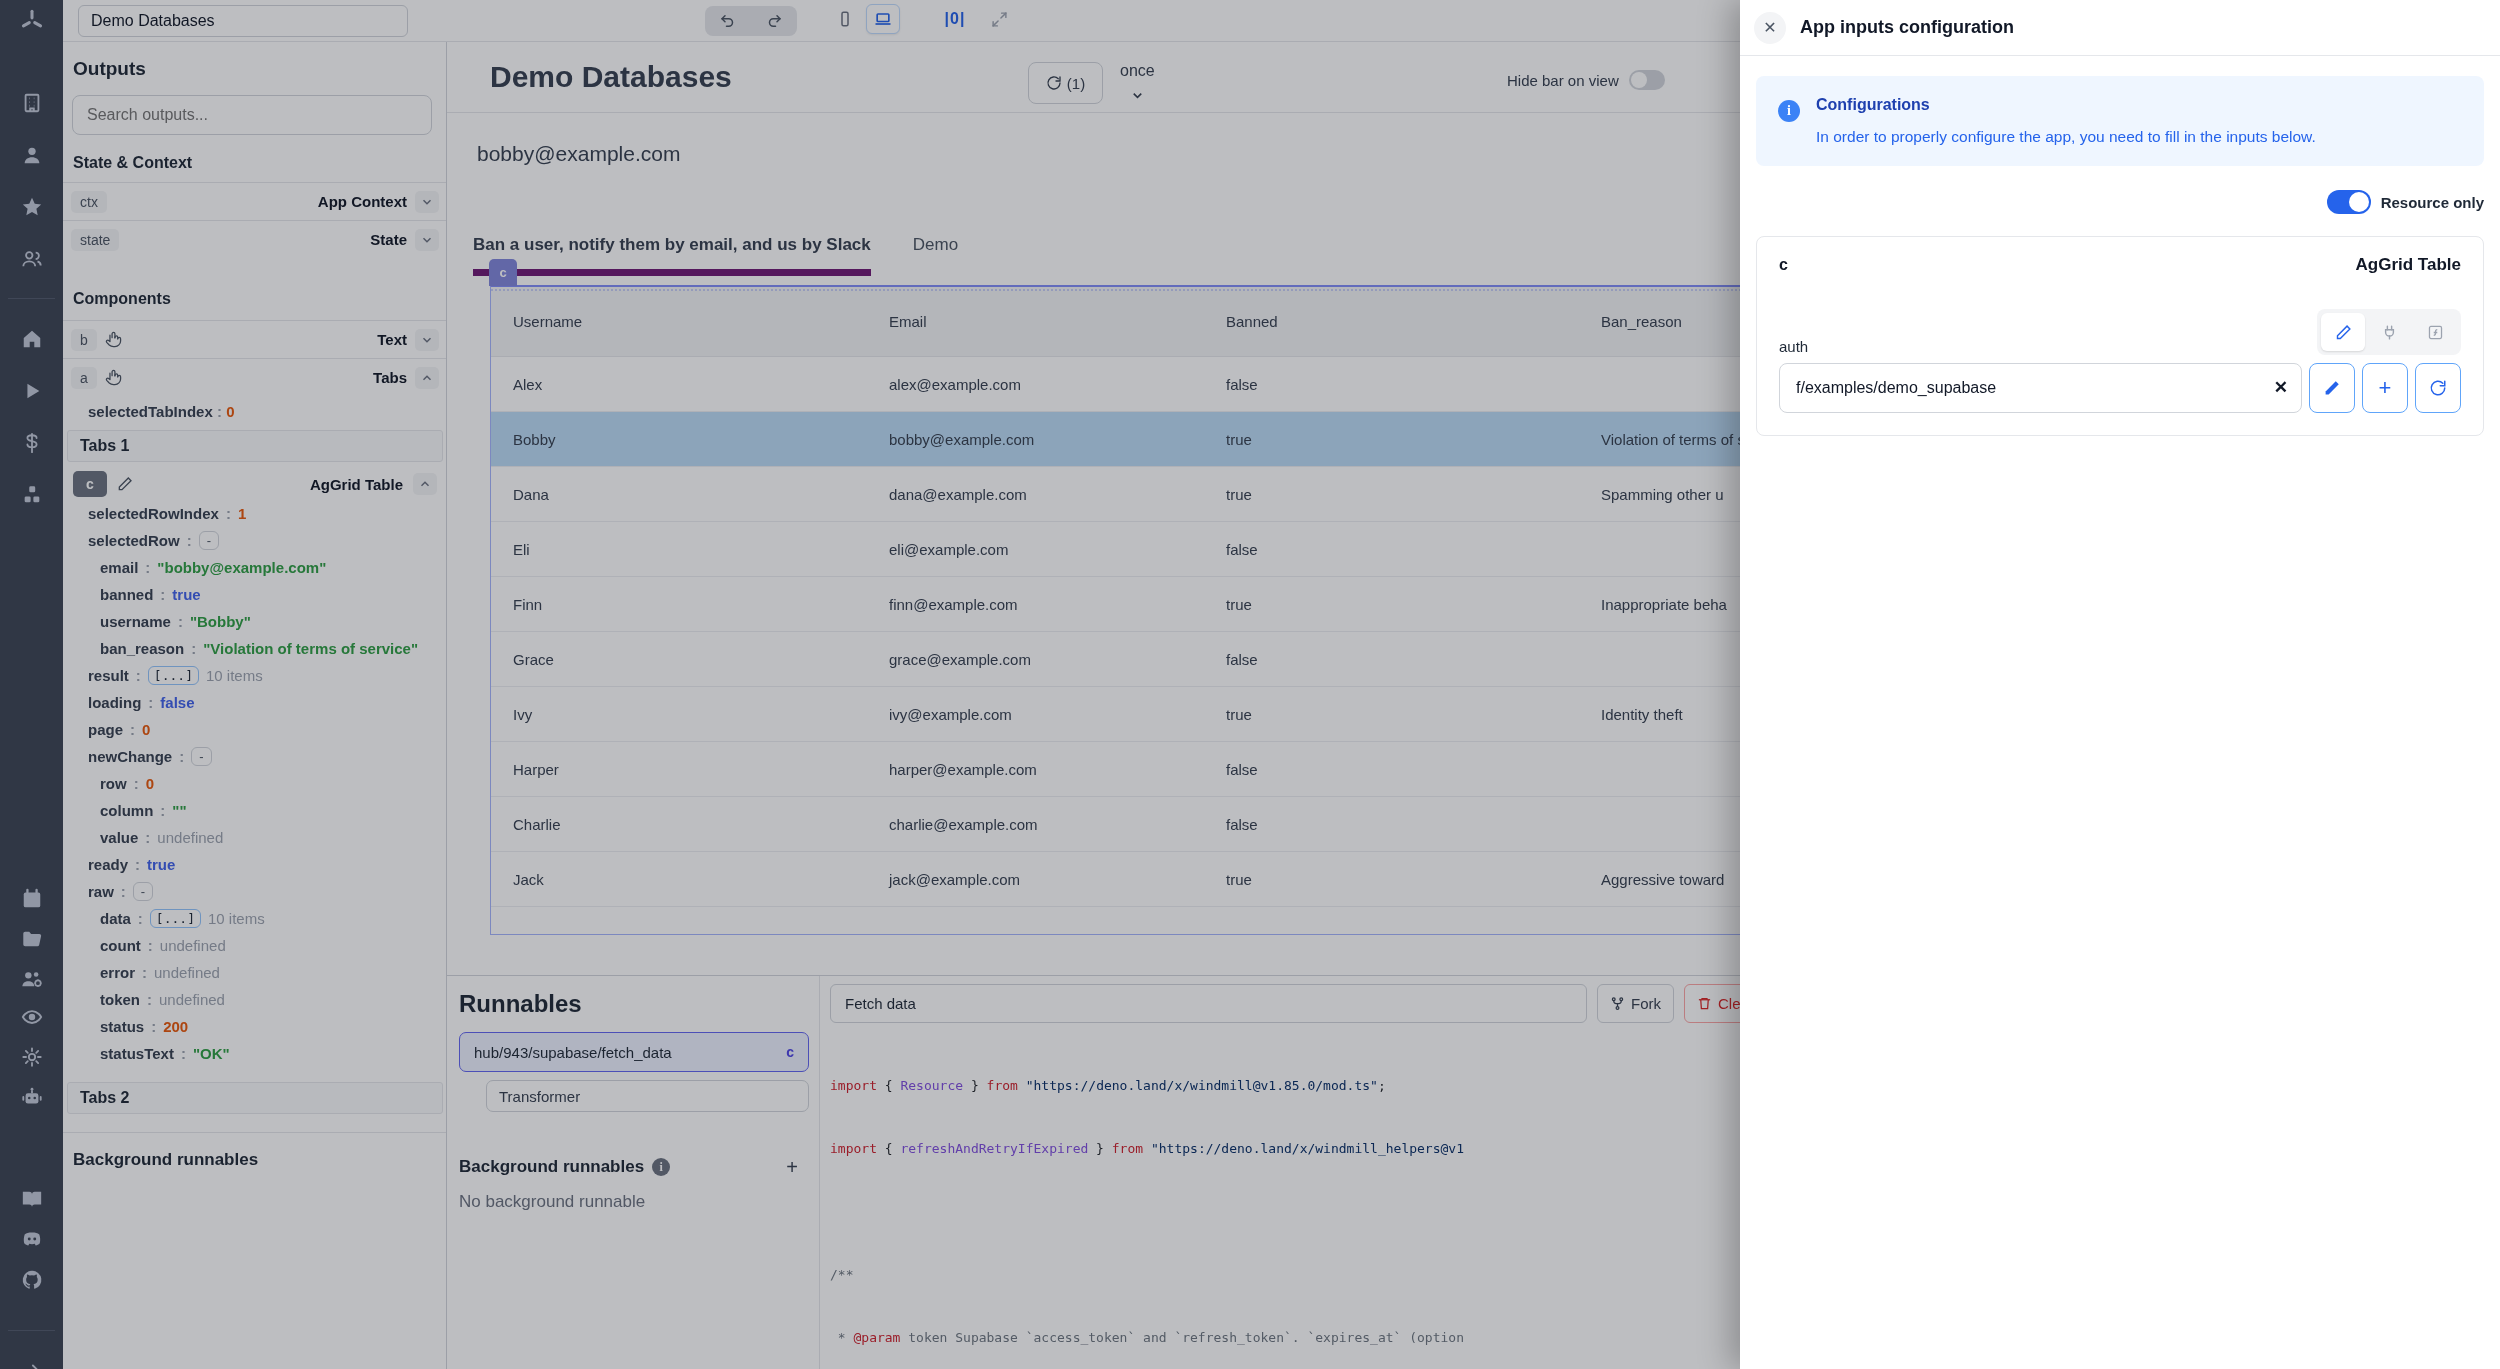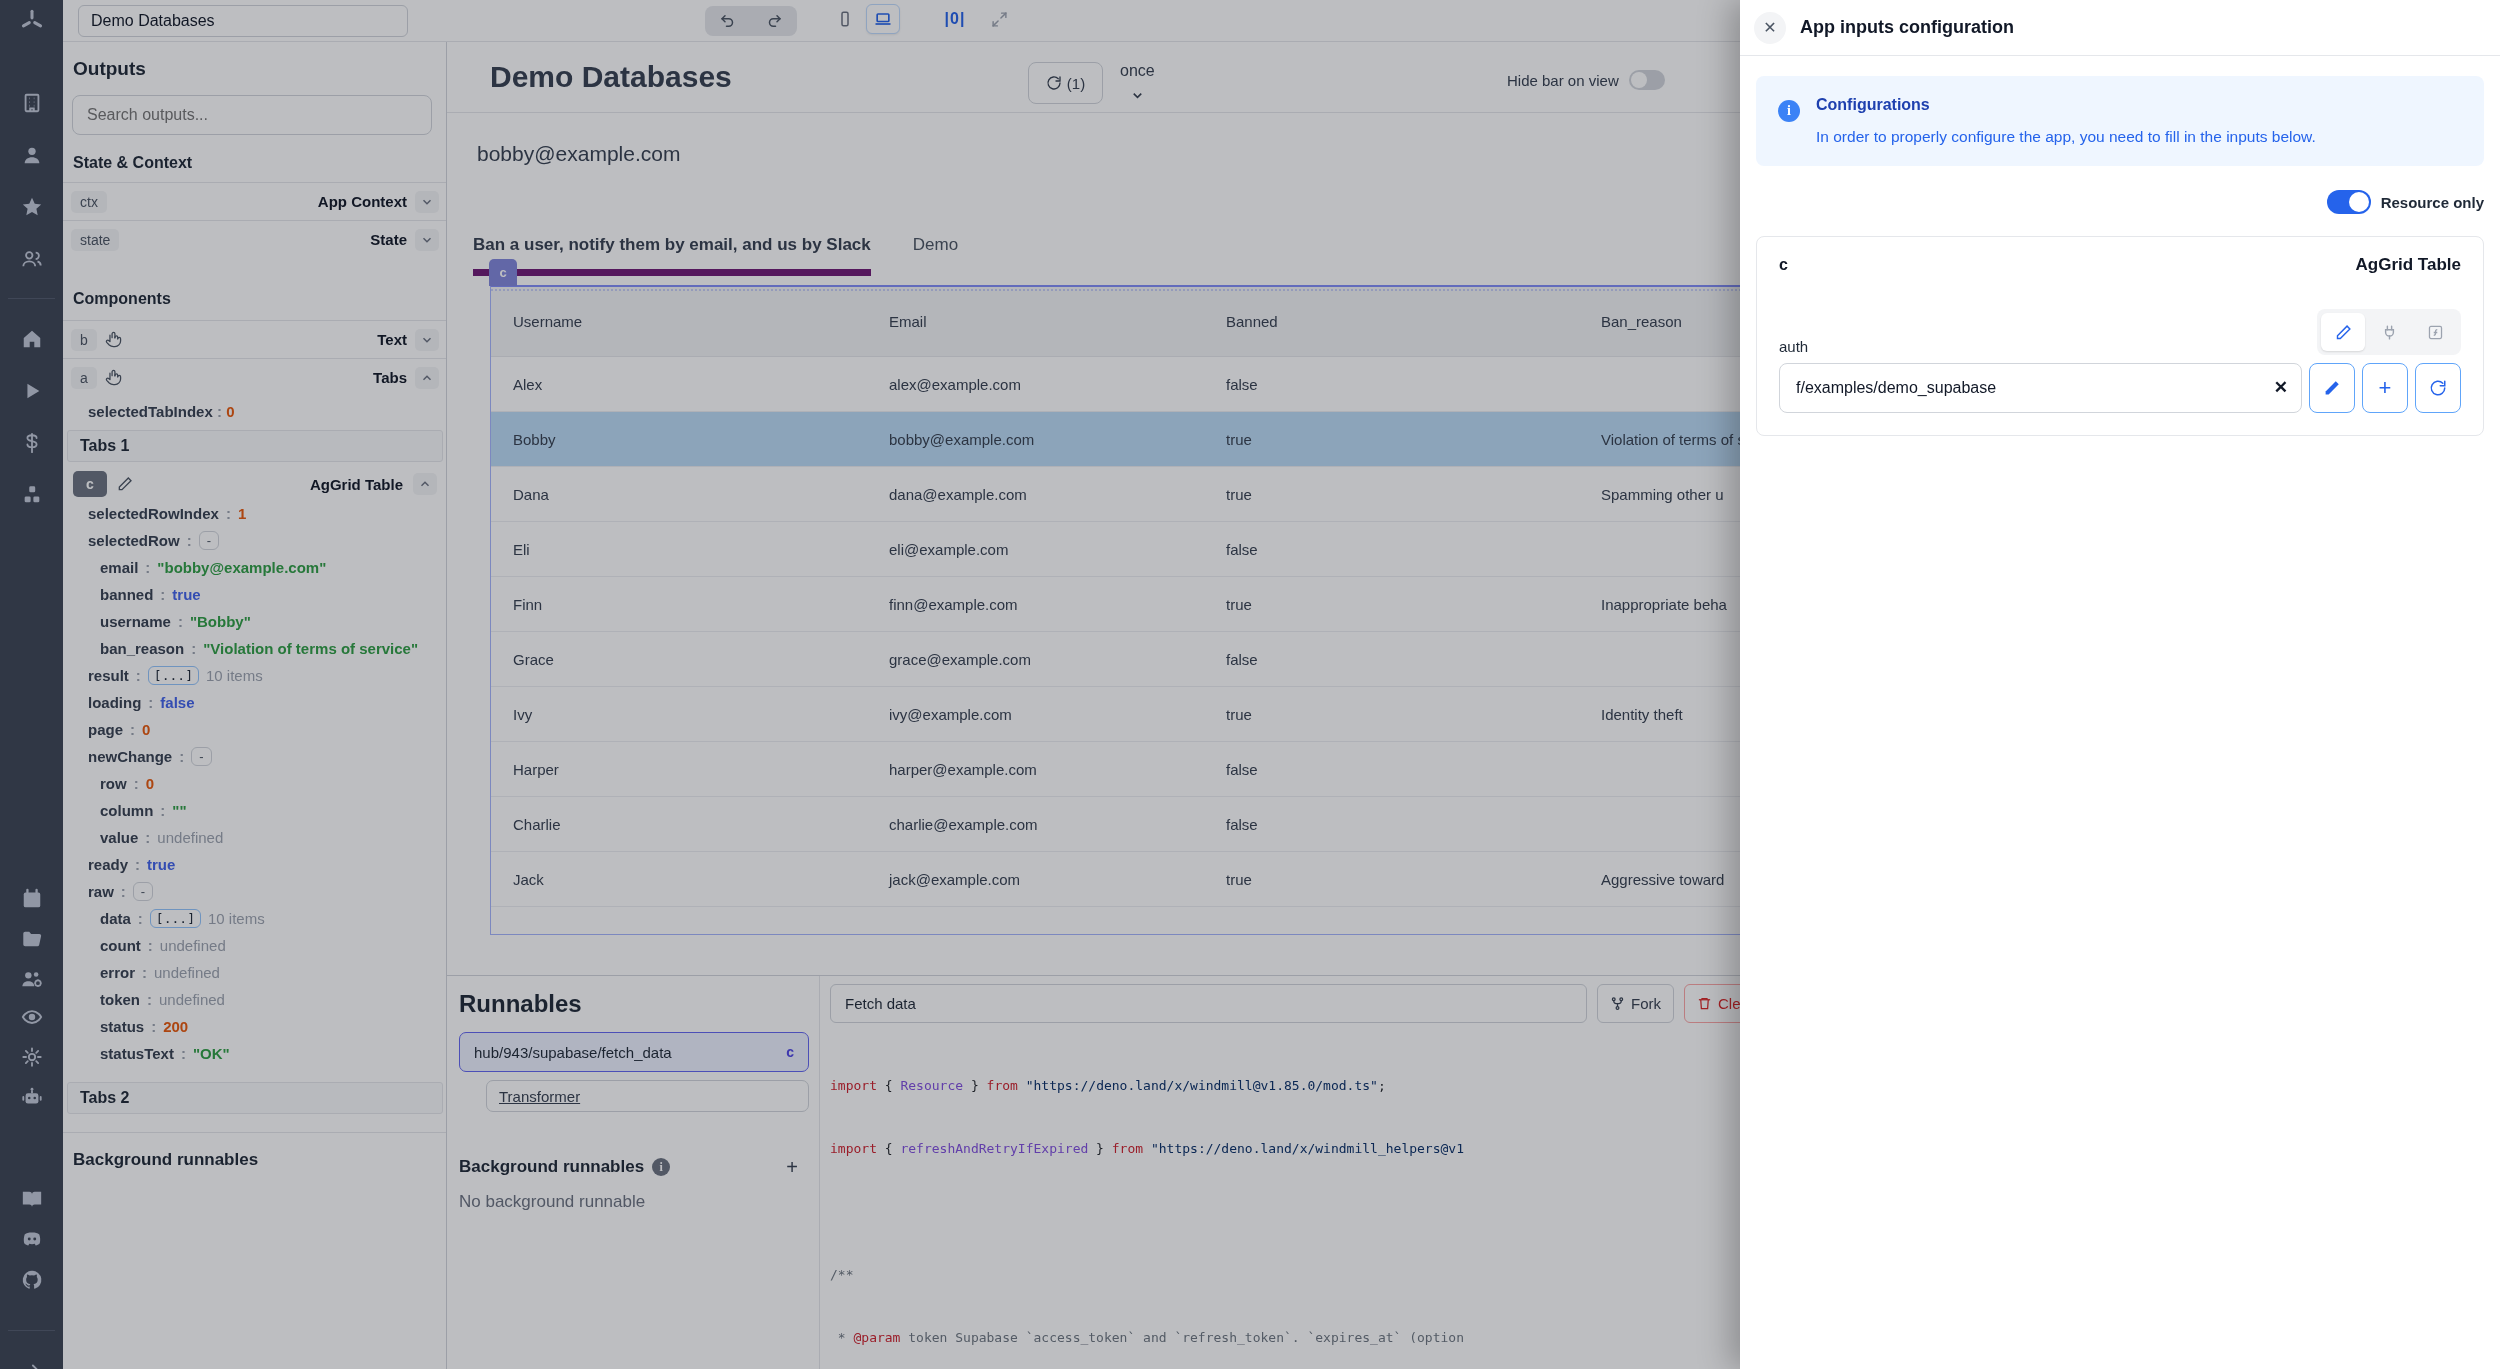--- a/index.html
+++ b/index.html
@@ -76,21 +76,21 @@
   .grid-row { display:grid; grid-template-columns:376px 337px 375px 1fr; height:55px; align-items:center; border-bottom:1px solid #eceef1; font-size:15px; color:#374151; cursor:pointer; background:#fff; }
   .grid-row.selected { background:#bcdcf5; }
   .gcell { padding-left:22px; overflow:hidden; white-space:nowrap; }
 
   
   .bottom { position:absolute; left:0px; top:933px; width:2053px; height:394px; border-top:1px solid #d1d5db; background:#fff; }
   .runn { position:absolute; left:0; top:0; width:373px; height:394px; border-right:1px solid #e5e7eb; padding:14px 12px; }
   .runn-title { font-size:24px; font-weight:bold; color:#1f2937; }
   .runn-item { margin-top:14px; width:350px; height:40px; border:1px solid #6366f1; background:#eef2ff; border-radius:7px; display:flex; align-items:center; padding:0 14px; font-size:15px; color:#1f2937; cursor:pointer; }
   .runn-item .rbadge { margin-left:auto; color:#4f46e5; font-weight:bold; font-size:14px; }
-  .transf { margin:8px 0 0 27px; width:323px; height:32px; border:1px solid #d1d5db; border-radius:7px; display:flex; align-items:center; padding:0 12px; font-size:15px; color:#374151; cursor:pointer;text-decoration:underline; }
+  .transf { margin:8px 0 0 27px; width:323px; height:32px; border:1px solid #d1d5db; border-radius:7px; display:flex; align-items:center; padding:0 12px; font-size:15px; color:#374151; cursor:pointer; }
   .bg-runn-row { margin-top:40px; display:flex; align-items:center; gap:8px; }
   .bg-runn-title { font-size:17px; font-weight:bold; color:#1f2937; }
   .info-dot { width:18px; height:18px; border-radius:50%; background:#6b7280; color:#fff; font-size:12px; font-weight:bold; display:flex; align-items:center; justify-content:center; font-family:"Liberation Serif",serif; }
   .plus-circle { margin-left:auto; width:30px; height:30px; border-radius:50%; display:flex; align-items:center; justify-content:center; color:#374151; font-size:20px; cursor:pointer; }
   .bg-runn-empty { margin-top:10px; font-size:17px; color:#6b7280; }
 
   .editor { position:absolute; left:373px; top:0; width:1680px; height:394px; padding:8px 10px; }
   .ed-head { display:flex; gap:10px; align-items:center; }
   .ed-name { width:757px; height:39px; border:1px solid #d1d5db; border-radius:6px; padding:18px 14px; font-size:15px; color:#1f2937; font-family:inherit; }
   .ed-btn { height:39px; border:1px solid #d1d5db; border-radius:6px; background:#fff; display:flex; align-items:center; gap:6px; padding:0 12px; font-size:15px; color:#374151; cursor:pointer; }

